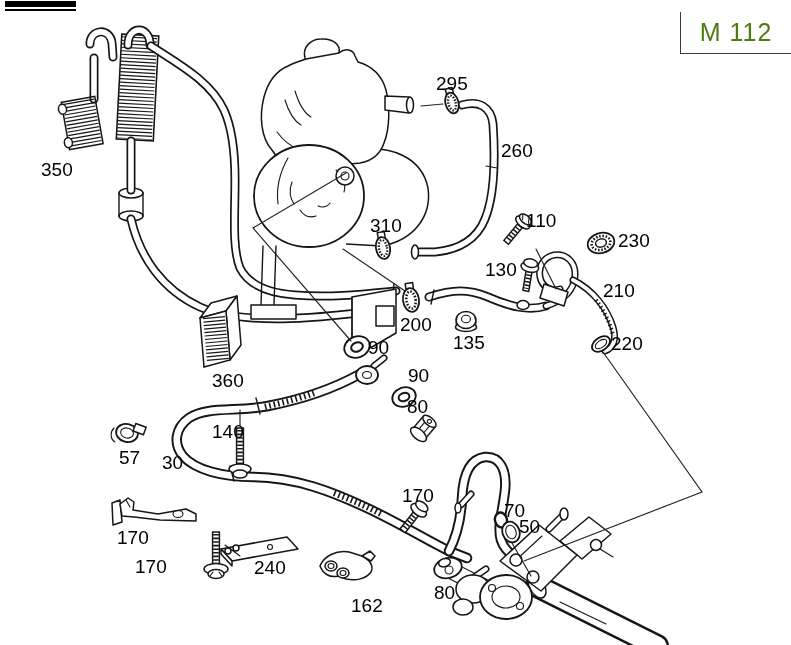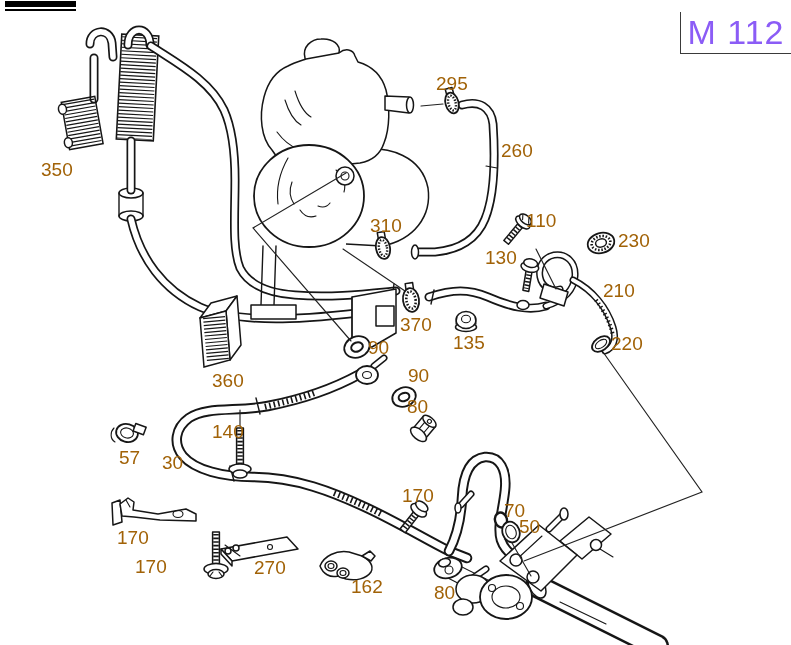--- a/index.html
+++ b/index.html
@@ -3,22 +3,22 @@
 <meta charset="utf-8">
 <style>
   html,body{margin:0;padding:0;background:#fff;}
   .stage{position:relative;width:791px;height:645px;background:#ffffff;overflow:hidden;
          font-family:"Liberation Sans",sans-serif;}
   .redacted{position:absolute;left:5px;top:1px;width:71px;height:6px;background:#000;}
   .redline{position:absolute;left:5px;top:9px;width:71px;height:1.5px;background:#000;}
   .model-box{position:absolute;left:680px;top:12px;width:110px;height:41px;
              border-left:1.5px solid #3a3a3a;border-bottom:1.5px solid #3a3a3a;
              display:flex;align-items:center;justify-content:center;}
-  .model-box span{font-size:34px;letter-spacing:1px;color:#8b5cf6;}
-  .callout{position:absolute;font-size:19px;line-height:1;color:#a16207;white-space:nowrap;}
+  .model-box span{font-size:25px;letter-spacing:1px;color:#4d7c0f;}
+  .callout{position:absolute;font-size:19px;line-height:1;color:#000000;white-space:nowrap;}
   svg.art{position:absolute;left:0;top:0;}
   .ln{fill:none;stroke:#161616;stroke-width:1.4;stroke-linecap:round;stroke-linejoin:round;}
   .thin{fill:none;stroke:#161616;stroke-width:1.1;stroke-linecap:round;}
   .wf{fill:#fff;stroke:#161616;stroke-width:1.5;stroke-linejoin:round;}
   .wf2{fill:#fff;stroke:#161616;stroke-width:1.8;stroke-linejoin:round;}
   .hb{fill:none;stroke:#161616;stroke-width:9;stroke-linecap:round;stroke-linejoin:round;}
   .hw{fill:none;stroke:#ffffff;stroke-width:5.6;stroke-linecap:round;stroke-linejoin:round;}
   .Hb{fill:none;stroke:#161616;stroke-width:10.5;stroke-linecap:round;stroke-linejoin:round;}
   .Hw{fill:none;stroke:#ffffff;stroke-width:6.6;stroke-linecap:round;stroke-linejoin:round;}
   .tb{fill:none;stroke:#161616;stroke-width:7;stroke-linecap:round;stroke-linejoin:round;}
@@ -334,34 +334,34 @@
       <path class="lead" d="M512,543 L531,576"></path>
     </g>
   </svg>
 
   <div class="callout" style="left:41px;top:160px">350</div>
   <div class="callout" style="left:436px;top:74px">295</div>
   <div class="callout" style="left:501px;top:141px">260</div>
   <div class="callout" style="left:370px;top:216px">310</div>
   <div class="callout" style="left:526px;top:211px">110</div>
   <div class="callout" style="left:618px;top:231px">230</div>
-  <div class="callout" style="left:485px;top:248px">130</div>
+  <div class="callout" style="left:485px;top:260px">130</div>
   <div class="callout" style="left:603px;top:281px">210</div>
-  <div class="callout" style="left:400px;top:315px">370</div>
+  <div class="callout" style="left:400px;top:315px">200</div>
   <div class="callout" style="left:453px;top:333px">135</div>
   <div class="callout" style="left:611px;top:334px">220</div>
   <div class="callout" style="left:368px;top:338px">90</div>
   <div class="callout" style="left:212px;top:371px">360</div>
   <div class="callout" style="left:408px;top:366px">90</div>
   <div class="callout" style="left:407px;top:397px">80</div>
   <div class="callout" style="left:119px;top:448px">57</div>
   <div class="callout" style="left:162px;top:453px">30</div>
   <div class="callout" style="left:212px;top:422px">140</div>
   <div class="callout" style="left:402px;top:486px">170</div>
   <div class="callout" style="left:504px;top:501px">70</div>
   <div class="callout" style="left:519px;top:517px">50</div>
   <div class="callout" style="left:117px;top:528px">170</div>
   <div class="callout" style="left:135px;top:557px">170</div>
-  <div class="callout" style="left:254px;top:558px">270</div>
-  <div class="callout" style="left:351px;top:577px">162</div>
+  <div class="callout" style="left:254px;top:558px">240</div>
+  <div class="callout" style="left:351px;top:596px">162</div>
   <div class="callout" style="left:434px;top:583px">80</div>
 
 </div>
 
 </body></html>

